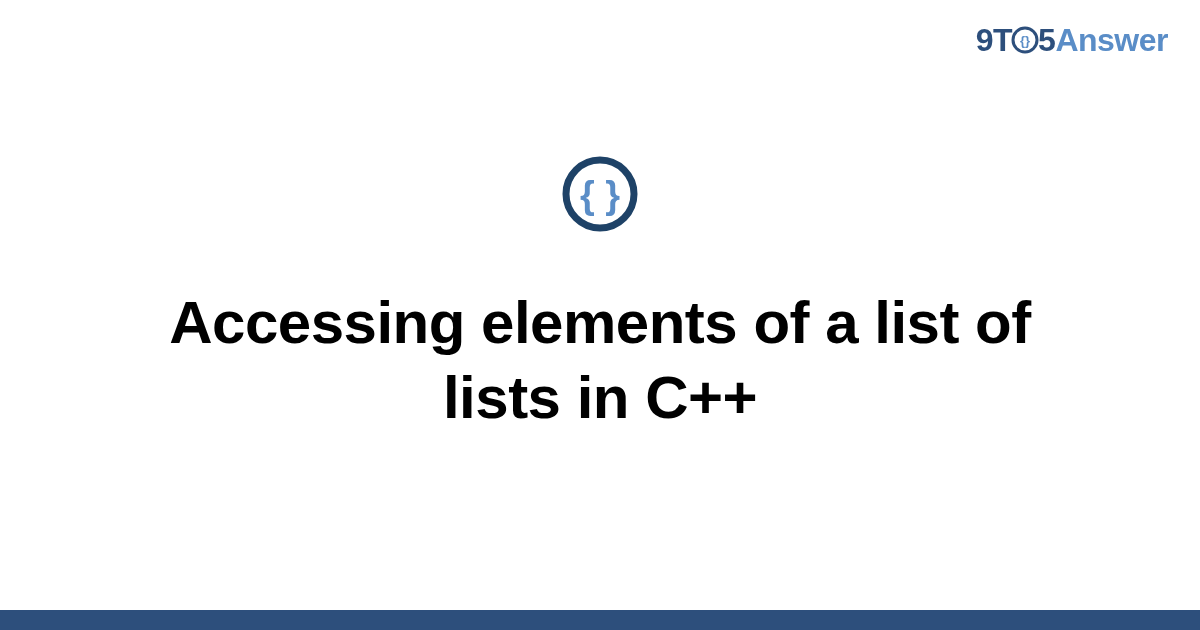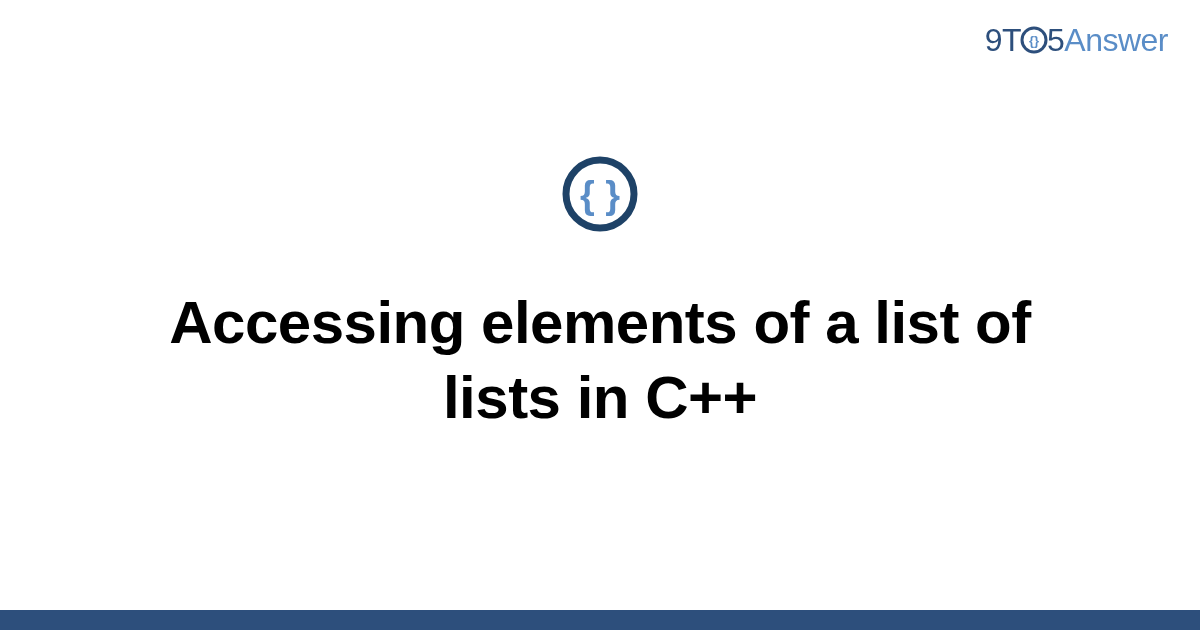--- a/index.html
+++ b/index.html
@@ -17,21 +17,21 @@
     }
     .logo-container {
       position: absolute;
       top: 22px;
       right: 32px;
       display: flex;
       align-items: baseline;
     }
     .logo-text {
       font-size: 32px;
-      font-weight: 400;
+      font-weight: 700;
       letter-spacing: -0.5px;
     }
     .logo-9t {
       color: #2d4f7c;
     }
     .logo-o-wrapper {
       display: inline-flex;
       align-items: center;
       justify-content: center;
       position: relative;

